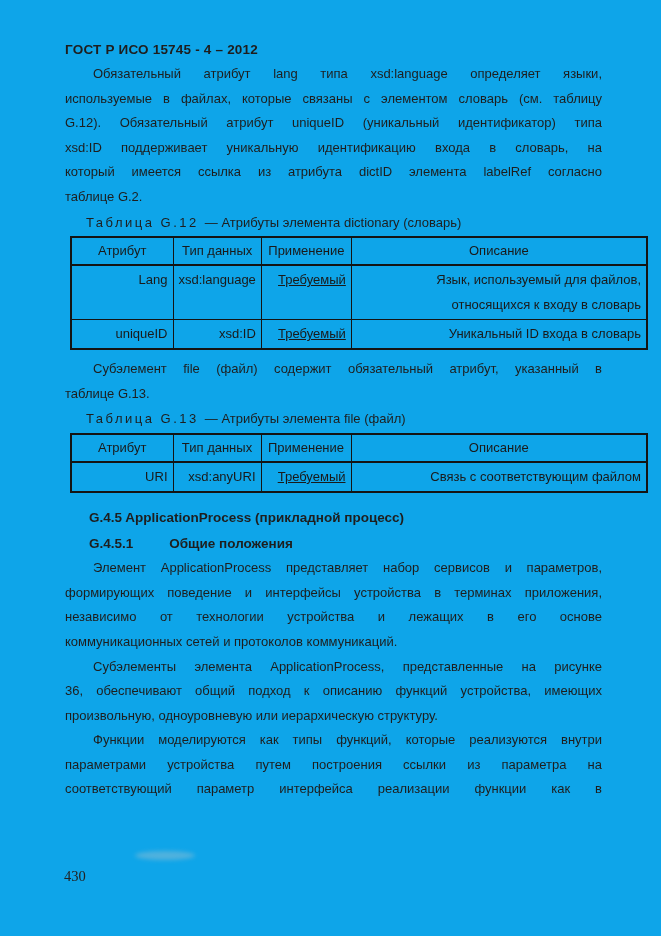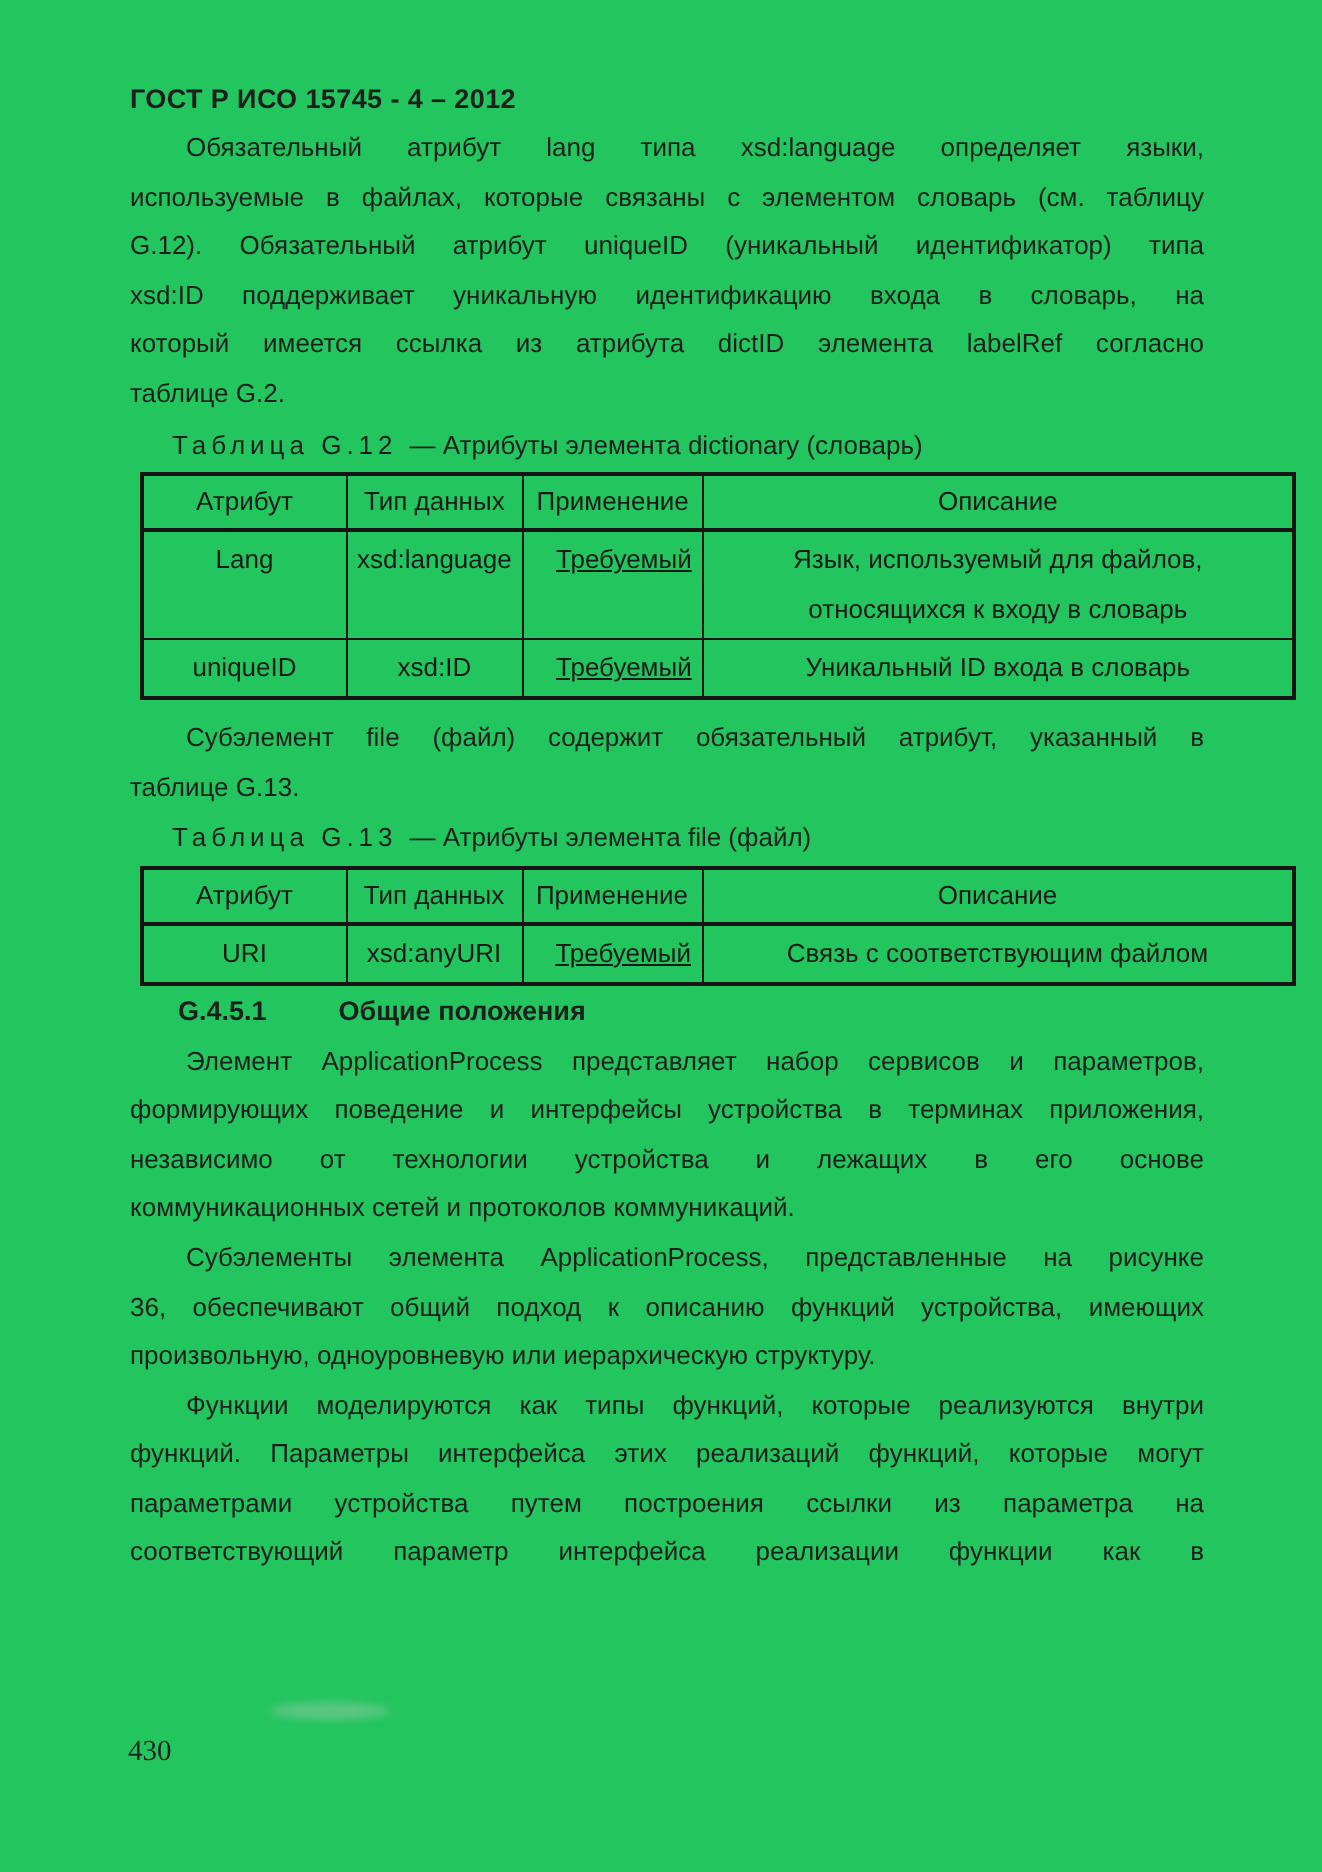--- a/index.html
+++ b/index.html
@@ -1,21 +1,21 @@
 <!DOCTYPE html>
 <html><head>
 <meta charset="utf-8">
 <style>
   html, body { margin: 0; padding: 0; background: #888; }
   .page {
     position: relative;
     width: 661px;
     height: 936px;
     margin: 0 auto;
-    background: #22c55e;
+    background: #0ea5e9;
     overflow: hidden;
     color: #1e1e1e;
     font-family: "Liberation Sans", "DejaVu Sans", sans-serif;
   }
   .content {
     position: absolute;
     left: 65px;
     top: 38px;
     width: 537px;
   }
@@ -56,21 +56,21 @@
     padding: 3px 4px 4px 4px;
     line-height: 19px;
   }
   table.attr-table { border: 2px solid #141414; }
   table.attr-table td {
     border: 1px solid #141414;
     padding: 1px 5px 2px 5px;
     vertical-align: top;
     line-height: 25px;
   }
-  td.c-attr, td.c-type, td.c-desc { text-align: center; }
+  td.c-attr, td.c-type, td.c-desc { text-align: right; }
   td.c-usage { text-align: right; text-decoration: underline; }
   .gap-after-table { margin-top: 7px; }
   .heading1 {
     font-size: 13.5px;
     font-weight: bold;
     line-height: 24.6px;
     padding-left: 24px;
     margin-top: 13px;
   }
   .heading2 {
@@ -180,41 +180,41 @@
       <tbody>
         <tr>
           <td class="c-attr">URI</td>
           <td class="c-type">xsd:anyURI</td>
           <td class="c-usage">Требуемый</td>
           <td class="c-desc">Связь с соответствующим файлом</td>
         </tr>
       </tbody>
     </table>
 
+    <div class="heading1">G.4.5 ApplicationProcess (прикладной процесс)</div>
 
     <div class="heading2">
       <span class="h-number">G.4.5.1</span><span class="h-title">Общие положения</span>
     </div>
 
     <div>
       <div class="pline just indent">Элемент ApplicationProcess представляет набор сервисов и параметров,</div>
       <div class="pline just">формирующих поведение и интерфейсы устройства в терминах приложения,</div>
       <div class="pline just">независимо от технологии устройства и лежащих в его основе</div>
       <div class="pline left">коммуникационных сетей и протоколов коммуникаций.</div>
     </div>
 
     <div>
       <div class="pline just indent">Субэлементы элемента ApplicationProcess, представленные на рисунке</div>
       <div class="pline just">36, обеспечивают общий подход к описанию функций устройства, имеющих</div>
       <div class="pline left">произвольную, одноуровневую или иерархическую структуру.</div>
     </div>
 
     <div>
       <div class="pline just indent">Функции моделируются как типы функций, которые реализуются внутри</div>
-      <div class="pline just">функций. Параметры интерфейса этих реализаций функций, которые могут</div>
       <div class="pline just">параметрами устройства путем построения ссылки из параметра на</div>
       <div class="pline just">соответствующий параметр интерфейса реализации функции как в</div>
     </div>
 
   </div>
 
   <div class="smudge"></div>
 
   <div class="page-number">430</div>
 </div>

